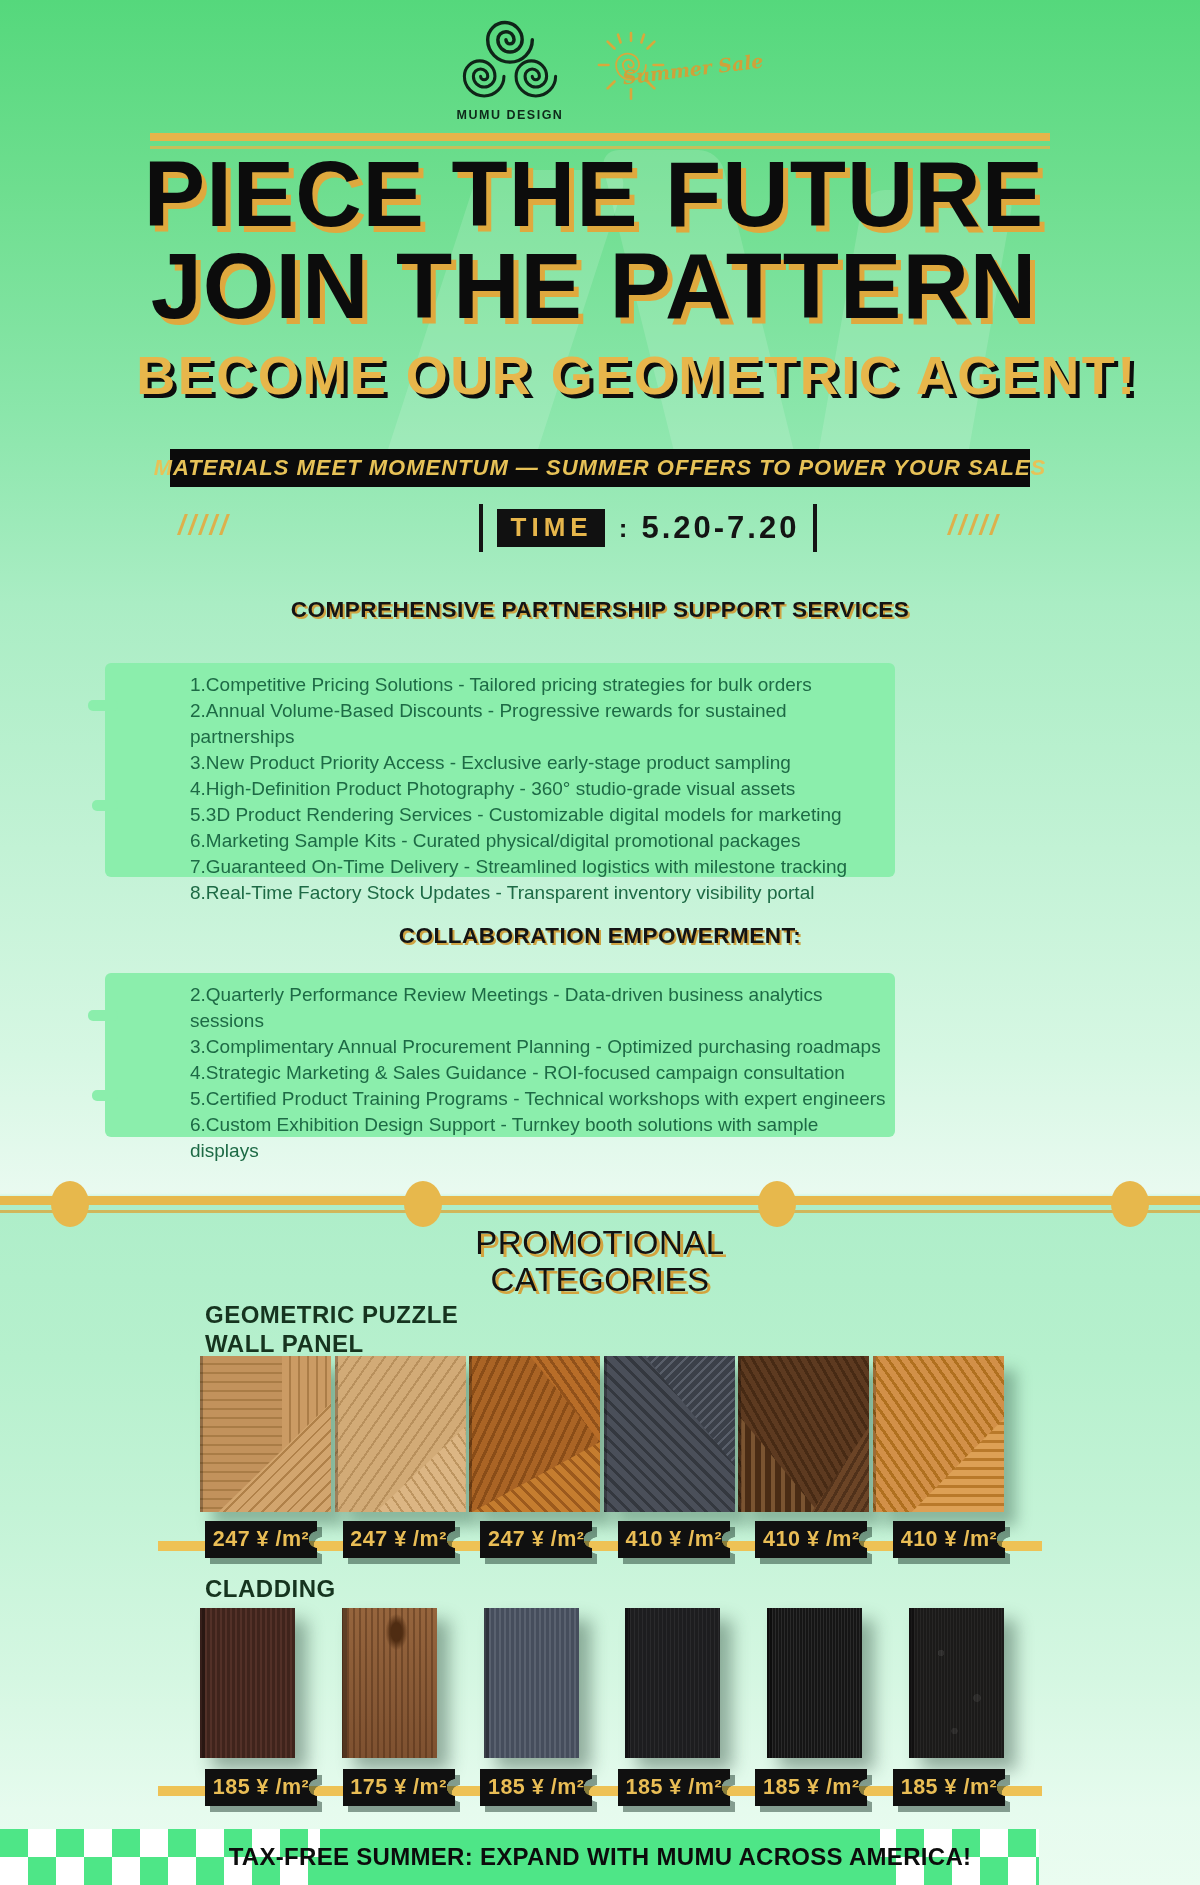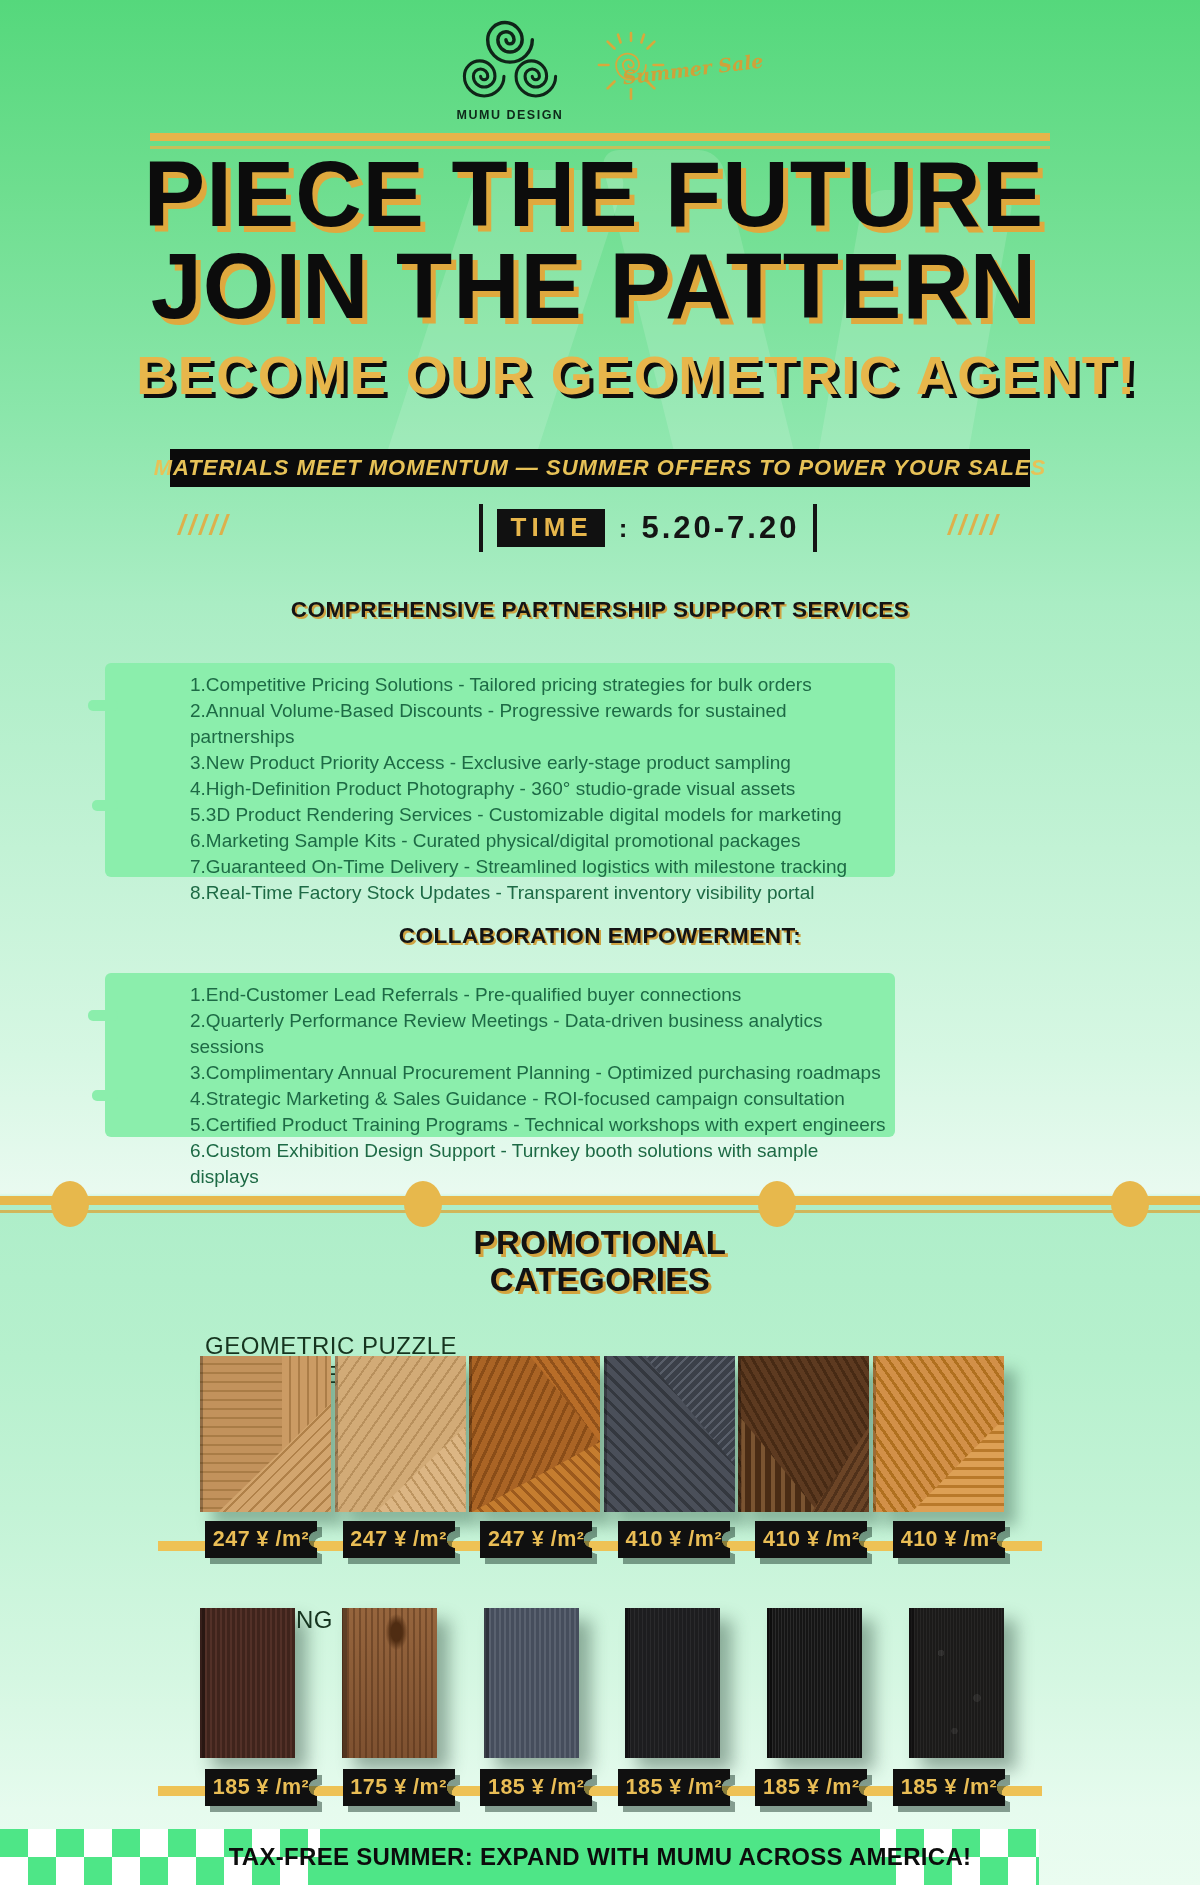--- a/index.html
+++ b/index.html
@@ -63,24 +63,24 @@
   .list{color:#1d6a45;font-size:19px;line-height:26px;}
   .list-1{left:190px;top:672px;width:700px;}
   .list-2{left:190px;top:982px;width:700px;}
 
   
   .div-line{left:0;top:1196px;width:1200px;height:9px;background:#e7b84c;}
   .div-line2{left:0;top:1210px;width:1200px;height:3px;background:#d9a93f;opacity:.8;}
   .dot{top:1181px;width:38px;height:46px;border-radius:50%;background:#e7b84c;}
 
   
-  .promo-head{left:0;top:1224px;width:1200px;text-align:center;color:#121212;font-weight:bold;
+  .promo-head{left:0;top:1224px;width:1200px;text-align:center;color:#121212;font-weight:normal;
     font-size:33px;line-height:37px;letter-spacing:.5px;text-shadow:3px 3px 0 #d3a33e;}
 
-  .cat-label{left:205px;color:#16341f;font-weight:normal;font-size:24px;line-height:29px;letter-spacing:.5px;margin-top:31px;}
+  .cat-label{left:205px;color:#16341f;font-weight:bold;font-size:24px;line-height:29px;letter-spacing:.5px;}
   .cat1{top:1300px;} .cat2{top:1574px;}
 
   
   .row{left:200px;width:804px;display:flex;justify-content:space-between;}
   .row1{top:1356px;} .row2{top:1608px;}
   .panel{position:relative;width:128px;height:156px;overflow:hidden;
     box-shadow:12px 14px 14px rgba(30,70,50,.35);border-left:3px solid rgba(0,0,0,.25);}
   .panel::before,.panel::after{content:'';position:absolute;inset:0;}
   .p1{background:repeating-linear-gradient(180deg,#c2925c 0 7px,#a97c46 7px 9px);}
   .p1::before{left:62%;height:62%;background:repeating-linear-gradient(90deg,#cb9b64 0 7px,#ab7d48 7px 9px);}
@@ -222,21 +222,20 @@
     <div>6.Marketing Sample Kits - Curated physical/digital promotional packages</div>
     <div>7.Guaranteed On-Time Delivery - Streamlined logistics with milestone tracking</div>
     <div>8.Real-Time Factory Stock Updates - Transparent inventory visibility portal</div>
   </div>
 
   <div class="abs sec-head h-collab">COLLABORATION EMPOWERMENT:</div>
   <div class="abs hl hl-2"></div>
   <div class="abs brush" style="left:88px;top:1010px;width:30px;"></div>
   <div class="abs brush" style="left:92px;top:1090px;width:26px;"></div>
   <div class="abs list list-2">
-    <div>1.End-Customer Lead Referrals - Pre-qualified buyer connections</div>
     <div>2.Quarterly Performance Review Meetings - Data-driven business analytics sessions</div>
     <div>3.Complimentary Annual Procurement Planning - Optimized purchasing roadmaps</div>
     <div>4.Strategic Marketing &amp; Sales Guidance - ROI-focused campaign consultation</div>
     <div>5.Certified Product Training Programs - Technical workshops with expert engineers</div>
     <div>6.Custom Exhibition Design Support - Turnkey booth solutions with sample displays</div>
   </div>
 
   <div class="abs div-line"></div>
   <div class="abs div-line2"></div>
   <div class="abs dot" style="left:51px;"></div>

